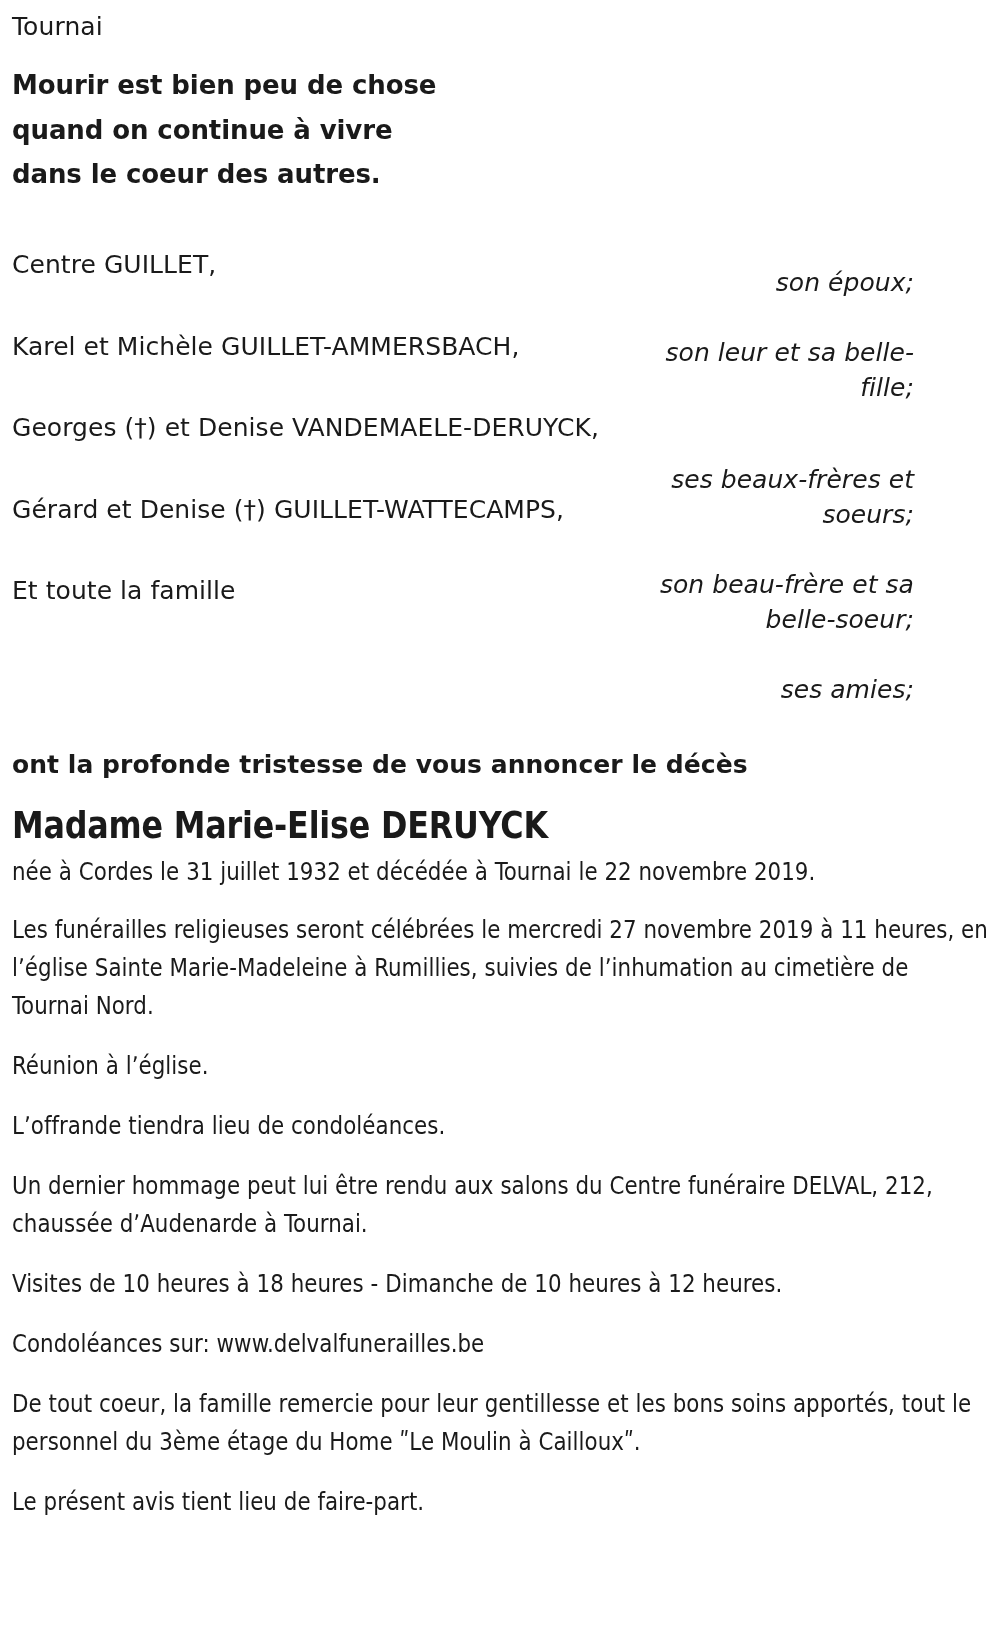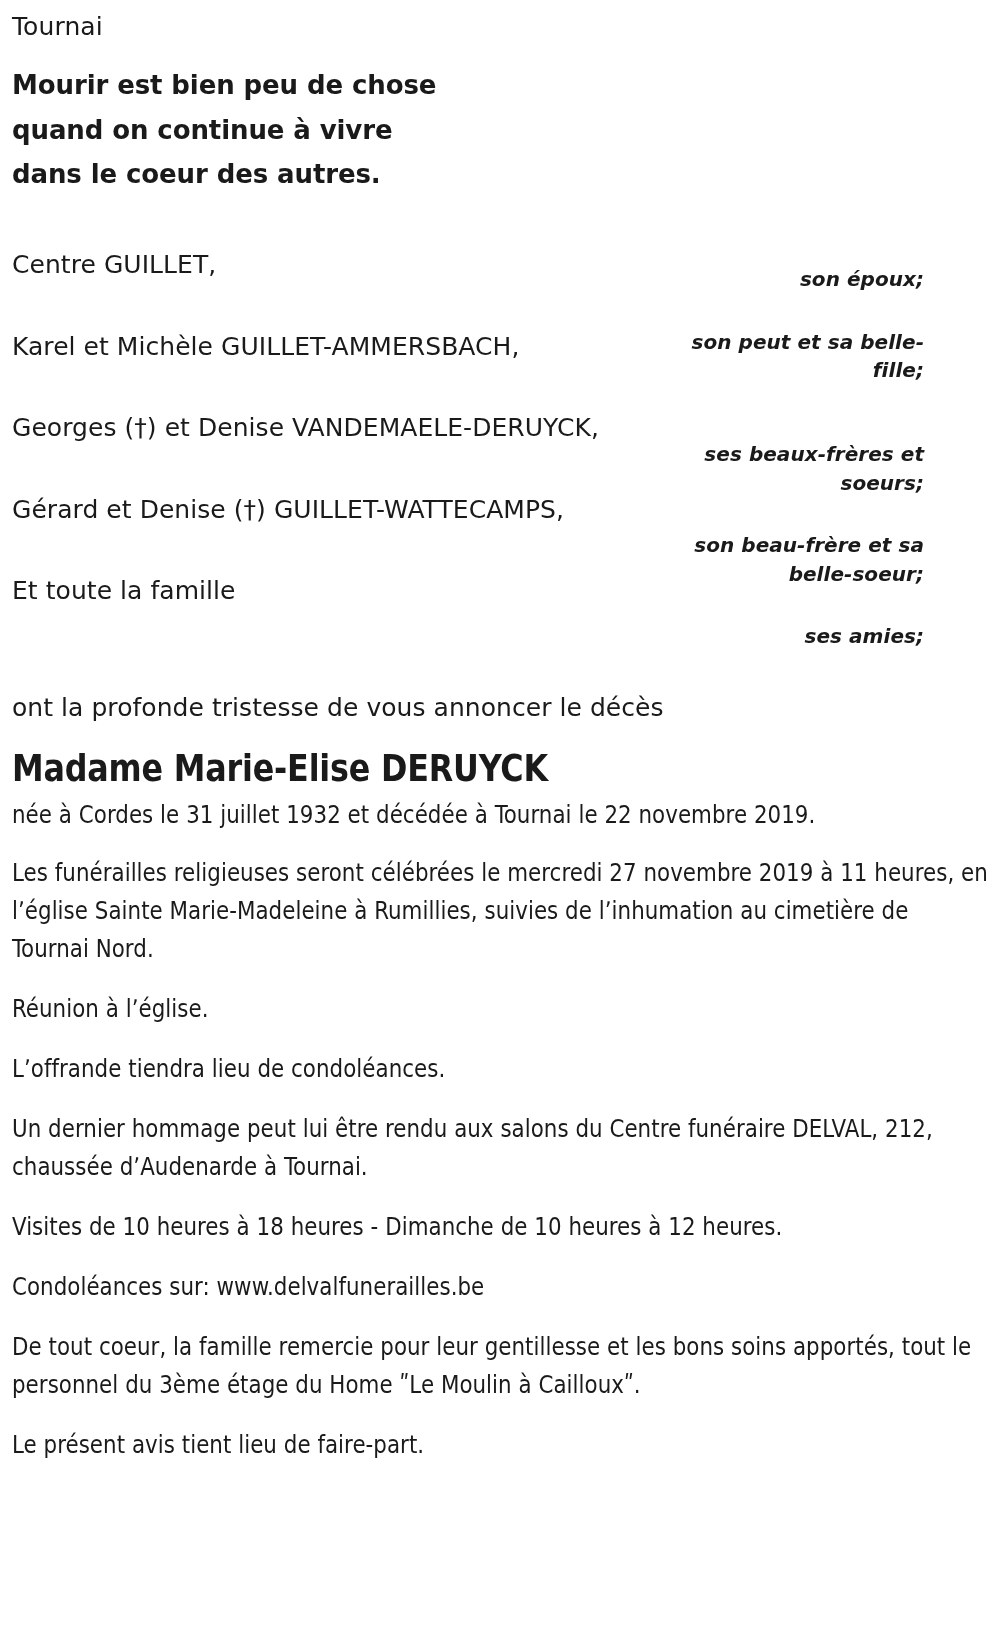--- a/index.html
+++ b/index.html
@@ -64,35 +64,35 @@
   }
 
   .family-relations {
     flex: 0 0 272px;
     max-width: 272px;
     text-align: right;
     padding-top: 22px;
   }
   .rel-line {
     font-style: italic;
-    font-size: 20px;
+    font-size: 25px;
     line-height: 1.42;
-    margin: 0 0 34px 0;
+    margin: 0 10px 34px 0;
     letter-spacing: 0.05px;
-    font-weight: bold;
   }
   .rel-line:last-child { margin-bottom: 0; }
   .rel-spacer-lg { margin-bottom: 56px; }
 
   
   .announce {
     font-size: 25px;
     line-height: 1.4;
     margin: 0 0 22px 0;
     letter-spacing: 0.05px;
+    font-weight: bold;
   }
   .deceased-name {
     font-family: "DejaVu Sans Condensed", "Liberation Sans Narrow", "Liberation Sans", sans-serif;
     font-weight: 700;
     font-size: 38px;
     line-height: 1.12;
     letter-spacing: -0.2px;
     margin: 0 0 6px 0;
     transform: scaleX(0.93);
     transform-origin: left center;
@@ -138,21 +138,21 @@
       <div class="name-group">
         <span class="name-line">Gérard et Denise (†) GUILLET-WATTECAMPS,</span>
       </div>
       <div class="name-group">
         <span class="name-line">Et toute la famille</span>
       </div>
     </div>
 
     <div class="family-relations">
       <div class="rel-line">son époux;</div>
-      <div class="rel-line rel-spacer-lg">son peut et sa belle-fille;</div>
+      <div class="rel-line rel-spacer-lg">son leur et sa belle-fille;</div>
       <div class="rel-line">ses beaux-frères et soeurs;</div>
       <div class="rel-line">son beau-frère et sa belle-soeur;</div>
       <div class="rel-line">ses amies;</div>
     </div>
 
   </div>
 
   <div class="announce">ont la profonde tristesse de vous annoncer le décès</div>
 
   <div class="deceased-name">Madame Marie-Elise DERUYCK</div>

